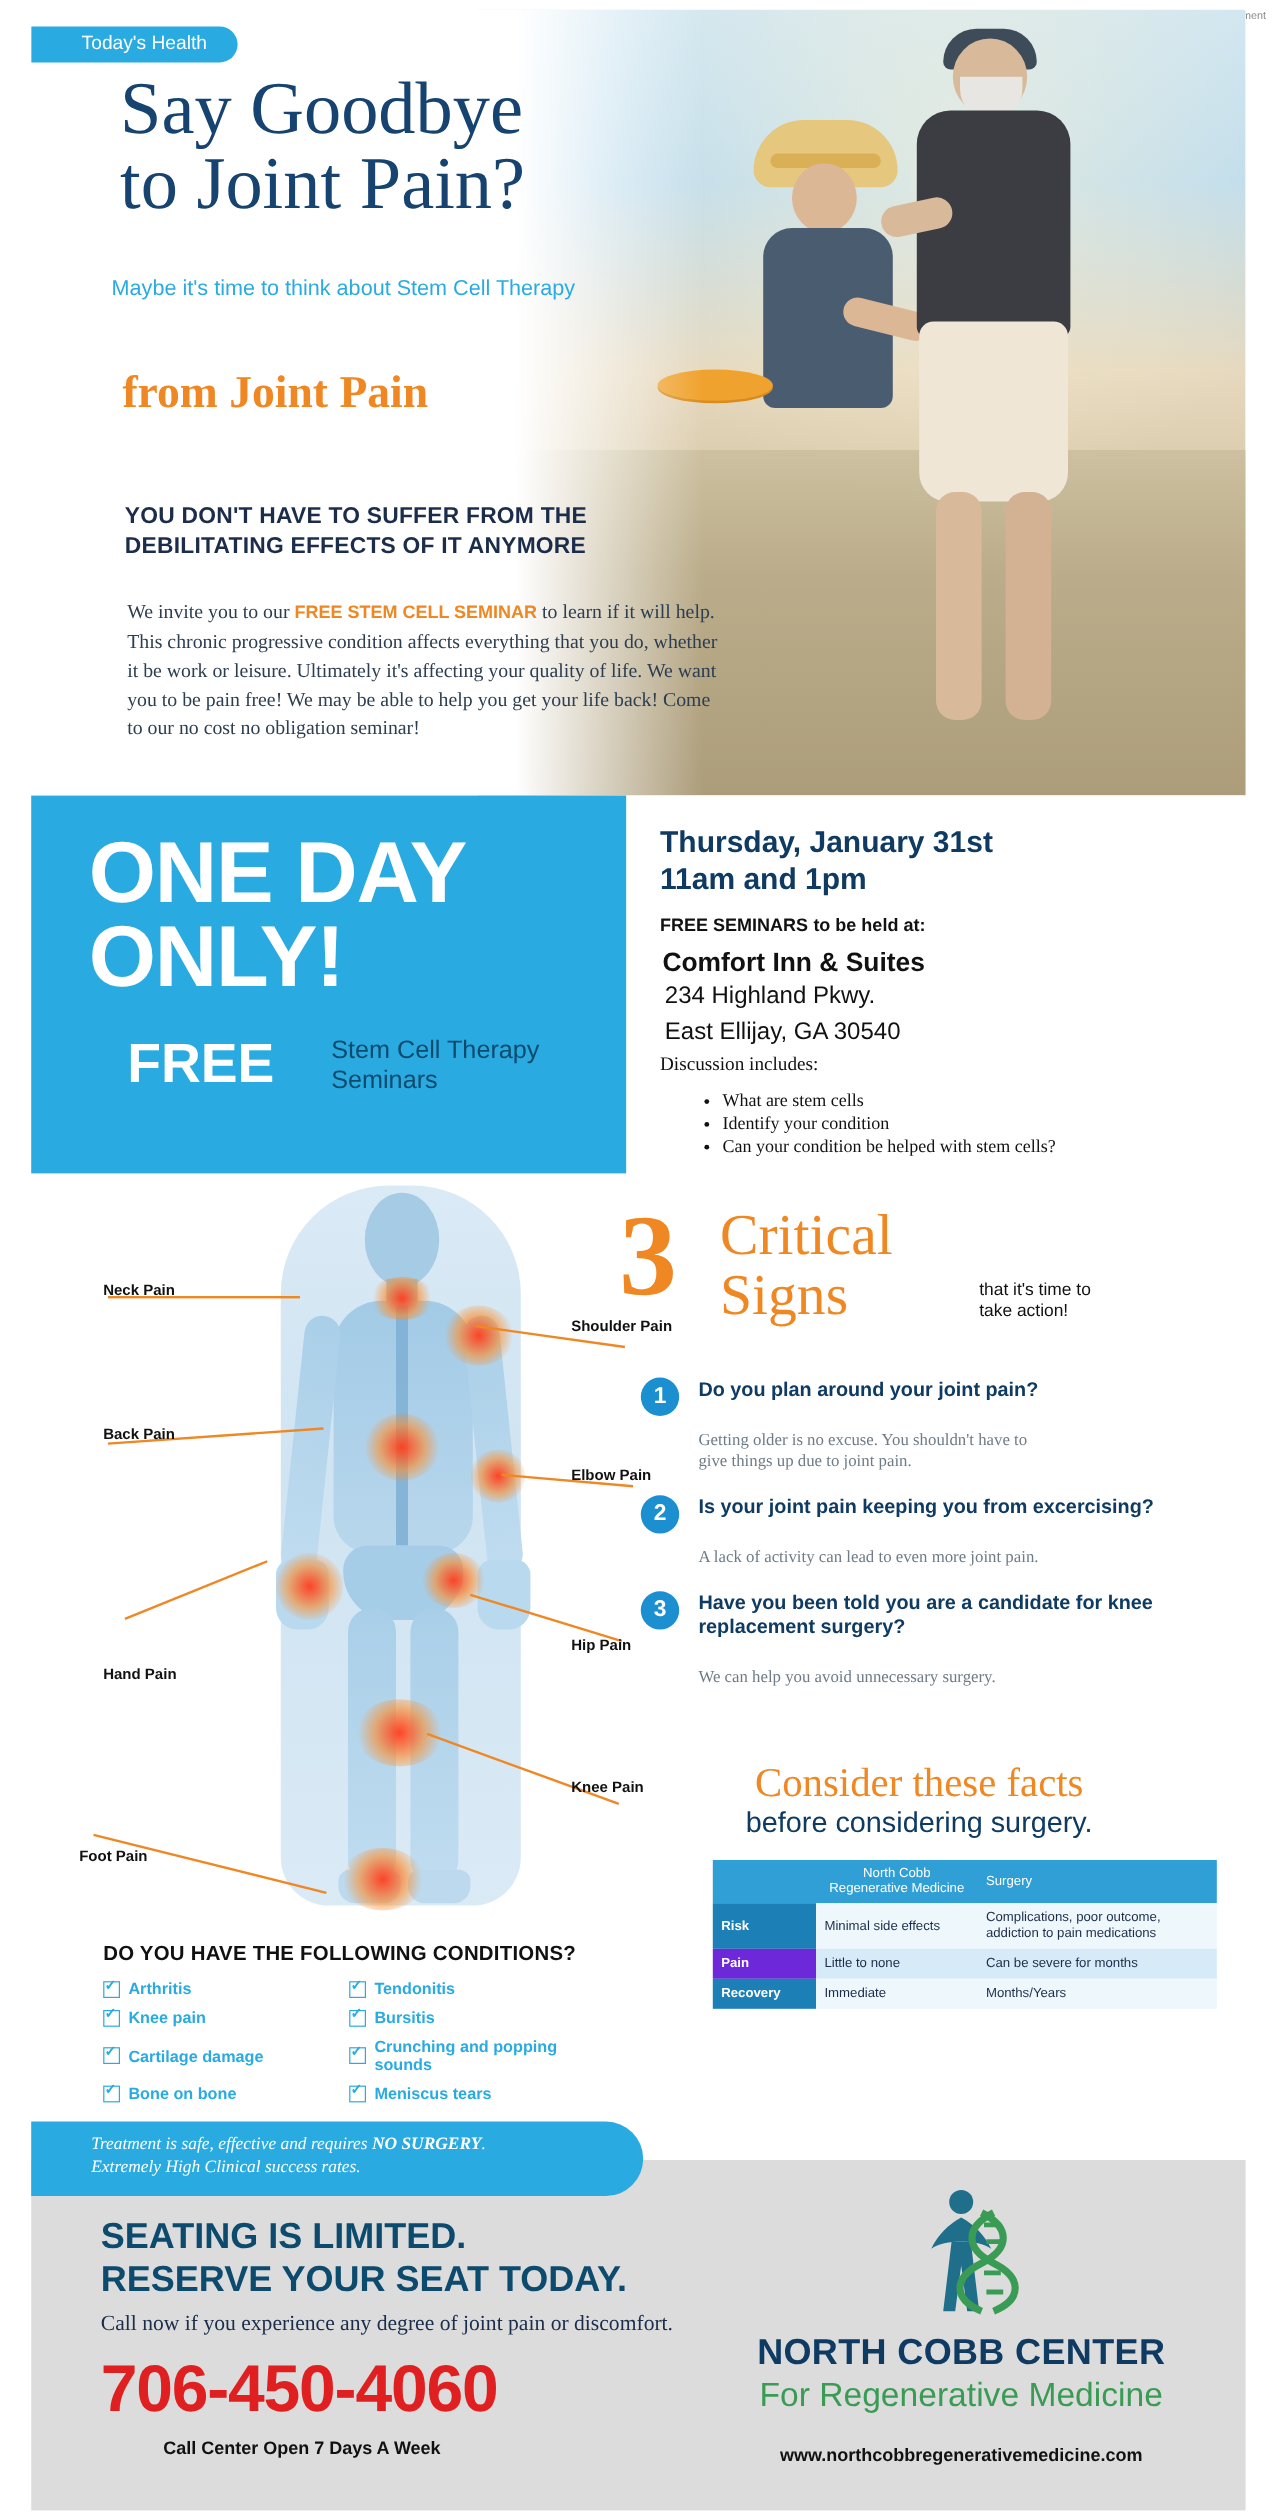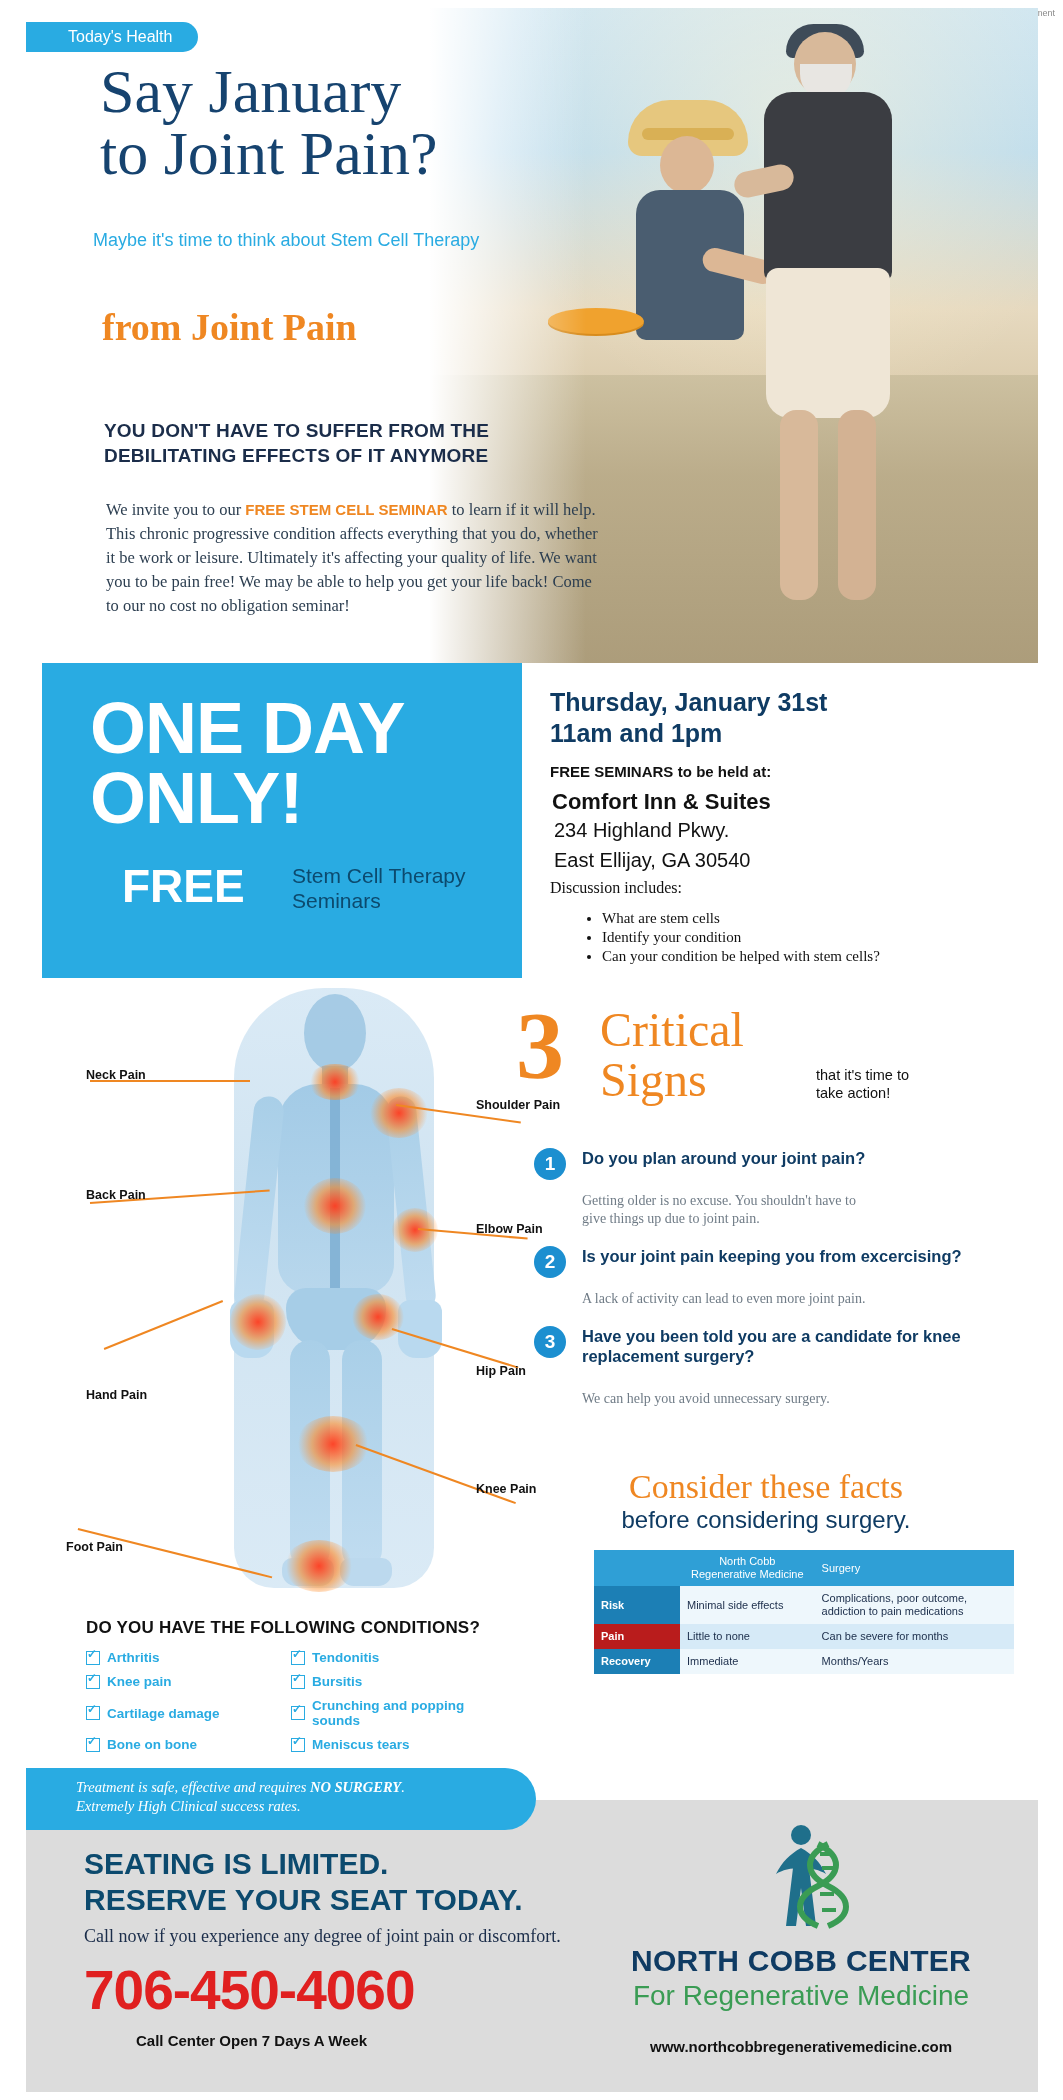--- a/index.html
+++ b/index.html
@@ -42,21 +42,21 @@
   .h1{position:absolute;left:74px;top:52px;width:520px;font-family:"Liberation Serif",serif;font-size:62px;line-height:62px;color:#16436f;font-weight:normal;}
   .sub1{position:absolute;left:67px;top:222px;font-size:18px;color:#29abe2;}
   .h2{position:absolute;left:76px;top:298px;width:470px;font-family:"Liberation Serif",serif;font-weight:bold;font-size:38px;line-height:42px;color:#ef8722;}
   .h3{position:absolute;left:78px;top:410px;width:480px;font-size:19px;line-height:25px;color:#1b2d4a;font-weight:bold;letter-spacing:.2px;}
   .body-copy{position:absolute;left:80px;top:490px;width:500px;font-family:"Liberation Serif",serif;font-size:16.5px;line-height:24px;color:#2c3e50;}
   .body-copy .hl{color:#ef8722;font-weight:bold;font-family:"Liberation Sans",sans-serif;font-size:15px;}
   .closing{position:absolute;left:80px;top:620px;width:520px;font-family:"Liberation Serif",serif;font-weight:bold;font-size:19px;color:#16436f;}
 
   
   .band{position:absolute;left:26px;top:663px;width:1012px;height:315px;background:#ffffff;}
-  .band-blue{position:absolute;left:16px;top:0;width:496px;height:315px;background:#29abe2;}
+  .band-blue{position:absolute;left:0;top:0;width:496px;height:315px;background:#29abe2;}
   .oneday{position:absolute;left:48px;top:30px;width:430px;color:#ffffff;font-size:72px;line-height:70px;font-weight:bold;letter-spacing:-1px;}
   .free-big{position:absolute;left:80px;top:196px;color:#ffffff;font-size:46px;font-weight:bold;}
   .free-sm{position:absolute;left:250px;top:200px;color:#0c4a6e;font-size:21px;line-height:25px;}
   .band-right{position:absolute;left:496px;top:0;width:516px;height:315px;background:#ffffff;padding-left:28px;box-sizing:border-box;}
   .ev-date{position:absolute;left:28px;top:24px;font-size:25px;font-weight:bold;color:#0f3b63;line-height:31px;}
   .ev-free{position:absolute;left:28px;top:100px;font-size:16px;font-weight:bold;color:#ef8722;}
   .ev-free span{color:#111111;font-weight:bold;font-size:15px;}
   .ev-venue{position:absolute;left:30px;top:126px;font-size:22px;font-weight:bold;color:#111111;}
   .ev-addr1{position:absolute;left:32px;top:156px;font-size:20px;color:#111111;}
   .ev-addr2{position:absolute;left:32px;top:186px;font-size:20px;color:#111111;}
@@ -108,21 +108,21 @@
   .facts1{position:absolute;left:530px;top:490px;width:420px;text-align:center;font-family:"Liberation Serif",serif;font-size:34px;color:#ef8722;}
   .facts2{position:absolute;left:530px;top:528px;width:420px;text-align:center;font-family:"Liberation Sans",sans-serif;font-size:24px;color:#0f3b63;}
 
   .tbl{position:absolute;left:568px;top:572px;width:420px;border-collapse:collapse;font-size:11px;}
   .tbl th{background:#2f9fd6;color:#ffffff;font-weight:normal;padding:5px 7px;text-align:left;font-size:11px;line-height:13px;}
   .tbl th.blank{background:#2f9fd6;}
   .tbl td{padding:6px 7px;color:#1b2d4a;vertical-align:middle;line-height:13px;}
   .tbl td.rowhead{background:#1c7fb5;color:#ffffff;font-weight:bold;width:72px;}
   .tbl tr.alt td{background:#d6eaf7;}
   .tbl tr td{background:#eef7fc;}
-  .tbl tr.alt td.rowhead{background:#b91c1c;}
+  .tbl tr.alt td.rowhead{background:#6d28d9;}
 
   
   .pill{position:absolute;left:26px;top:1768px;width:510px;height:62px;background:#29abe2;border-radius:0 34px 34px 0;}
   .pill p{margin:0;padding:10px 20px 0 50px;color:#ffffff;font-family:"Liberation Serif",serif;font-style:italic;font-size:14.5px;line-height:19px;}
   .pill b{font-style:italic;}
 
   
   .footer{position:absolute;left:26px;top:1800px;width:1012px;height:292px;background:#dcdcdc;}
   .f-h1{position:absolute;left:58px;top:46px;font-size:30px;font-weight:bold;color:#0c4a6e;line-height:36px;}
   .f-sub{position:absolute;left:58px;top:126px;font-family:"Liberation Serif",serif;font-size:18px;color:#1b2d4a;}
@@ -161,21 +161,21 @@
           <div class="man-shorts"></div>
         <div class="man-leg1"></div>
           <div class="man-leg2"></div>
       </div>
       <div class="frisbee"></div>
     </div>
 
     <div class="hero-left">
       <div class="todays">Today's Health</div>
       <div class="h1">
-        <div>Say January</div>
+        <div>Say Goodbye</div>
         <div>to Joint Pain?</div>
       </div>
       <div class="sub1">Maybe it's time to think about Stem Cell Therapy</div>
       <div class="h2">
         <div>from Joint Pain</div>
       </div>
       <div class="h3">
         <div>YOU DON'T HAVE TO SUFFER FROM THE</div>
         <div>DEBILITATING EFFECTS OF IT ANYMORE</div>
       </div>

